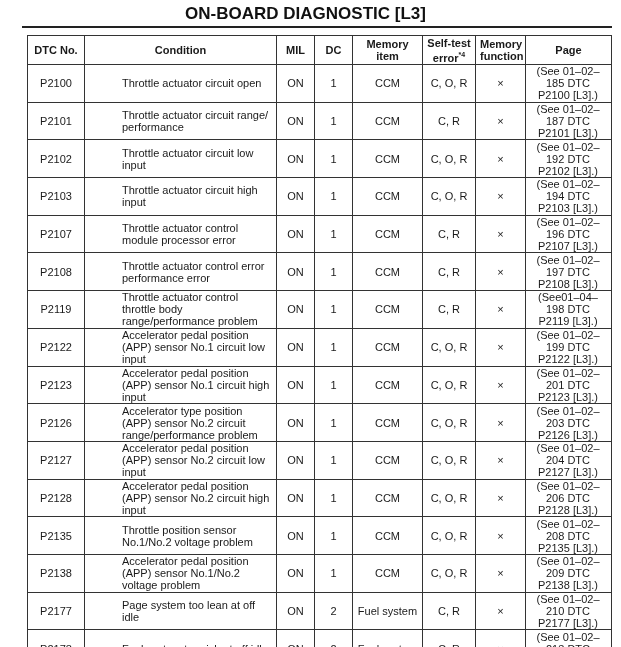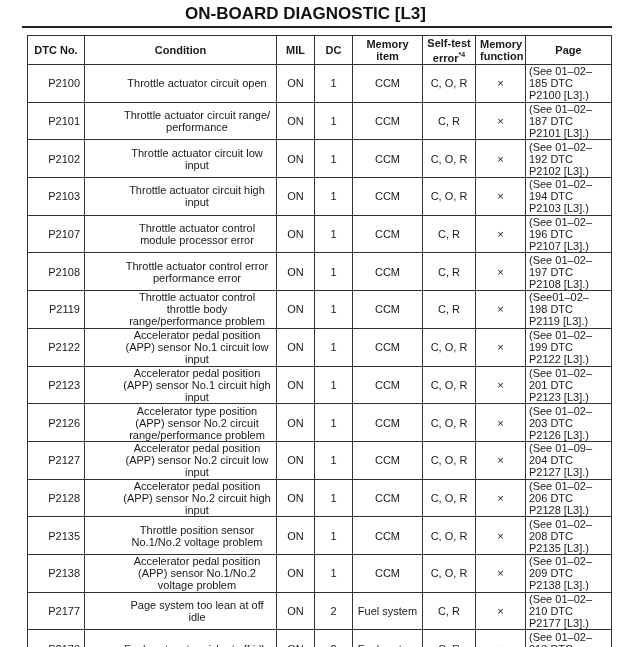--- a/index.html
+++ b/index.html
@@ -3,24 +3,24 @@
 <meta charset="utf-8">
 <style>
   html, body { margin: 0; padding: 0; background: #ffffff; }
   body { width: 621px; height: 647px; overflow: hidden; position: relative; font-family: "Liberation Sans", sans-serif; color: #1a1a1a; }
   .title { position: absolute; top: 4px; left: 0; width: 611px; text-align: center; font-weight: bold; font-size: 17px; letter-spacing: 0px; color: #111; }
   .rule { position: absolute; top: 26px; left: 22px; width: 590px; height: 2px; background: #222; }
   table { position: absolute; top: 35px; left: 27px; border-collapse: collapse; width: 584px; table-layout: fixed; }
   th, td { border: 1px solid #333; font-size: 11px; padding: 0 4px; line-height: 12px; }
   th { font-weight: bold; text-align: center; height: 28px; }
   td { height: 36.7px; }
-  .c-dtc { text-align: right; }
-  .c-cond { text-align: center; padding-left: 37px; }
+  .c-dtc { text-align: center; }
+  .c-cond { text-align: left; padding-left: 37px; }
   .c-mid { text-align: center; }
-  .c-page { text-align: left; font-size: 11px; padding-left: 3px; }
+  .c-page { text-align: center; font-size: 11px; padding-left: 3px; }
   sup { font-size: 7px; }
 </style>
 </head>
 <body>
 
 <div class="title">ON-BOARD DIAGNOSTIC [L3]</div>
 <div class="rule"></div>
 
 <table>
   <colgroup>
@@ -107,21 +107,21 @@
         <td class="c-page">(See 01–02–197 DTC P2108 [L3].)</td>
       </tr>
       <tr>
         <td class="c-dtc">P2119</td>
         <td class="c-cond">Throttle actuator control throttle body range/performance problem</td>
         <td class="c-mid">ON</td>
         <td class="c-mid">1</td>
         <td class="c-mid">CCM</td>
         <td class="c-mid">C, R</td>
         <td class="c-mid">×</td>
-        <td class="c-page">(See01–02–198 DTC P2119 [L3].)</td>
+        <td class="c-page">(See01–04–198 DTC P2119 [L3].)</td>
       </tr>
       <tr>
         <td class="c-dtc">P2122</td>
         <td class="c-cond">Accelerator pedal position (APP) sensor No.1 circuit low input</td>
         <td class="c-mid">ON</td>
         <td class="c-mid">1</td>
         <td class="c-mid">CCM</td>
         <td class="c-mid">C, O, R</td>
         <td class="c-mid">×</td>
         <td class="c-page">(See 01–02–199 DTC P2122 [L3].)</td>
@@ -147,21 +147,21 @@
         <td class="c-page">(See 01–02–203 DTC P2126 [L3].)</td>
       </tr>
       <tr>
         <td class="c-dtc">P2127</td>
         <td class="c-cond">Accelerator pedal position (APP) sensor No.2 circuit low input</td>
         <td class="c-mid">ON</td>
         <td class="c-mid">1</td>
         <td class="c-mid">CCM</td>
         <td class="c-mid">C, O, R</td>
         <td class="c-mid">×</td>
-        <td class="c-page">(See 01–09–204 DTC P2127 [L3].)</td>
+        <td class="c-page">(See 01–02–204 DTC P2127 [L3].)</td>
       </tr>
       <tr>
         <td class="c-dtc">P2128</td>
         <td class="c-cond">Accelerator pedal position (APP) sensor No.2 circuit high input</td>
         <td class="c-mid">ON</td>
         <td class="c-mid">1</td>
         <td class="c-mid">CCM</td>
         <td class="c-mid">C, O, R</td>
         <td class="c-mid">×</td>
         <td class="c-page">(See 01–02–206 DTC P2128 [L3].)</td>

